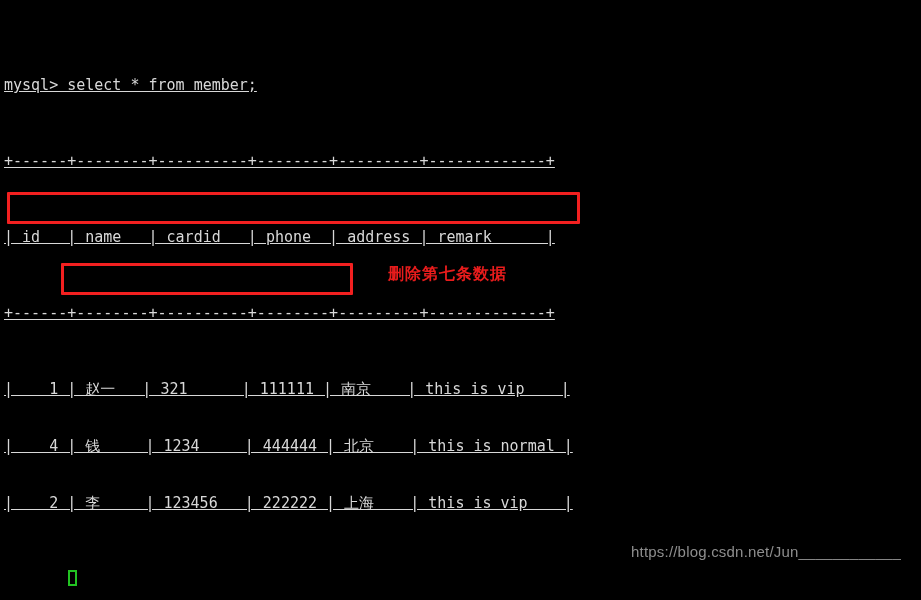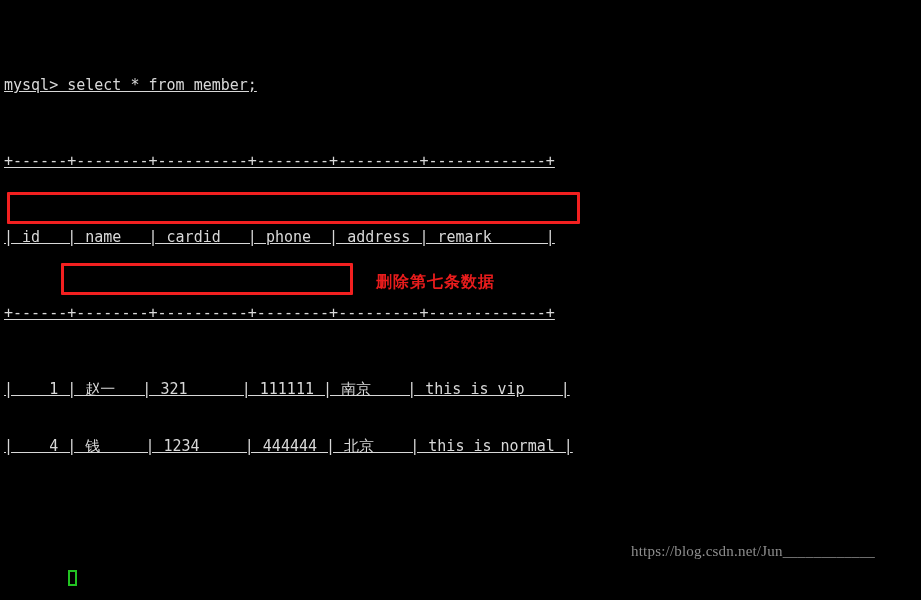--- a/index.html
+++ b/index.html
@@ -64,42 +64,41 @@
   .annotation {
     position: absolute;
     color: #e81c1c;
     font-family: "DejaVu Sans", "Liberation Sans", sans-serif;
     font-size: 16px;
     font-weight: 700;
     letter-spacing: 1px;
     white-space: pre;
   }
   #annot-delete {
-    left: 376px;
+    left: 388px;
     top: 264px;
-    margin-top: 8px;
   }
 
   #cursor-block {
     position: absolute;
     left: 68px;
     top: 570px;
     width: 9px;
     height: 16px;
     border: 2px solid #22c322;
     box-sizing: border-box;
     background: transparent;
   }
 
   #watermark {
     position: absolute;
     left: 631px;
     top: 543px;
     color: #8e8e8e;
-    font-family: Liberation Serif, serif;
+    font-family: Liberation Sans, sans-serif;
     font-size: 15px;
     white-space: pre;
     letter-spacing: 0.2px;
   }
 </style>
 </head>
 <body>
 
 <div id="terminal">
 
@@ -107,20 +106,21 @@
   <div class="term-line">mysql&gt; select * from member;</div>
   
   <div class="term-line">+------+--------+----------+--------+---------+-------------+</div>
   
   <div class="term-line">| id   | name   | cardid   | phone  | address | remark      |</div>
   
   <div class="term-line">+------+--------+----------+--------+---------+-------------+</div>
   
   <div class="term-line">|    1 | 赵一   | 321      | 111111 | 南京    | this is vip    |</div>
   <div class="term-line">|    4 | 钱     | 1234     | 444444 | 北京    | this is normal |</div>
+  <div class="term-line">|    2 | 李     | 123456   | 222222 | 上海    | this is vip    |</div>
   
   
   
   
   
   
   
   
   
   

